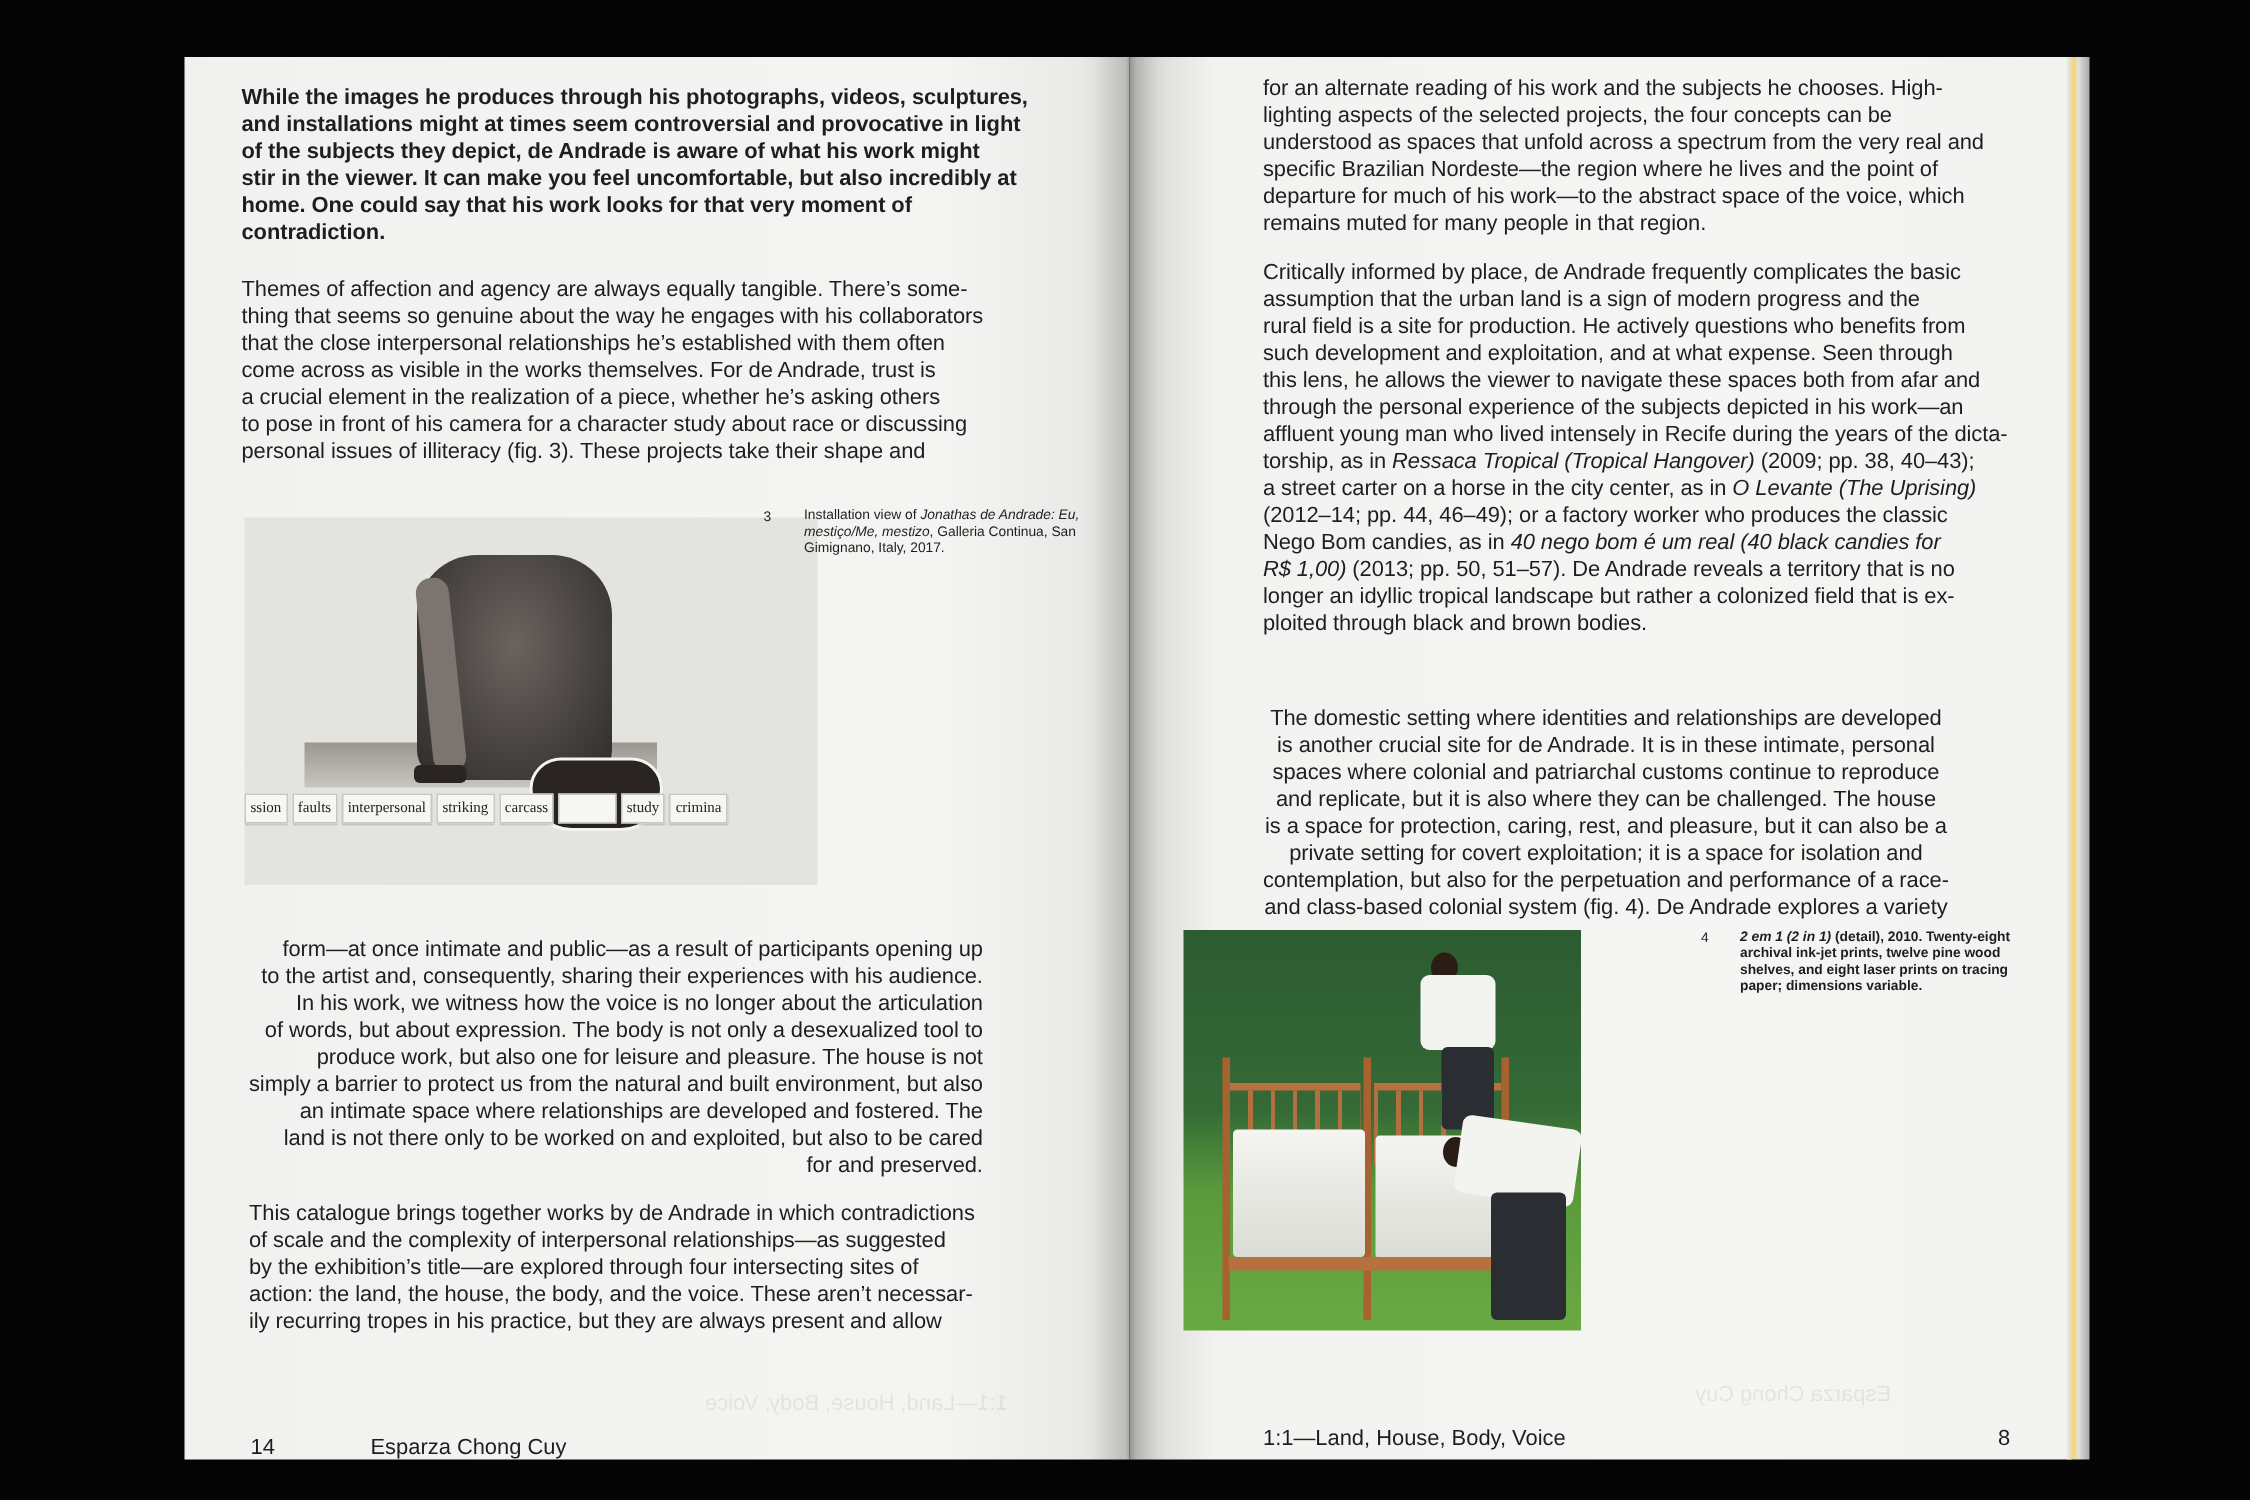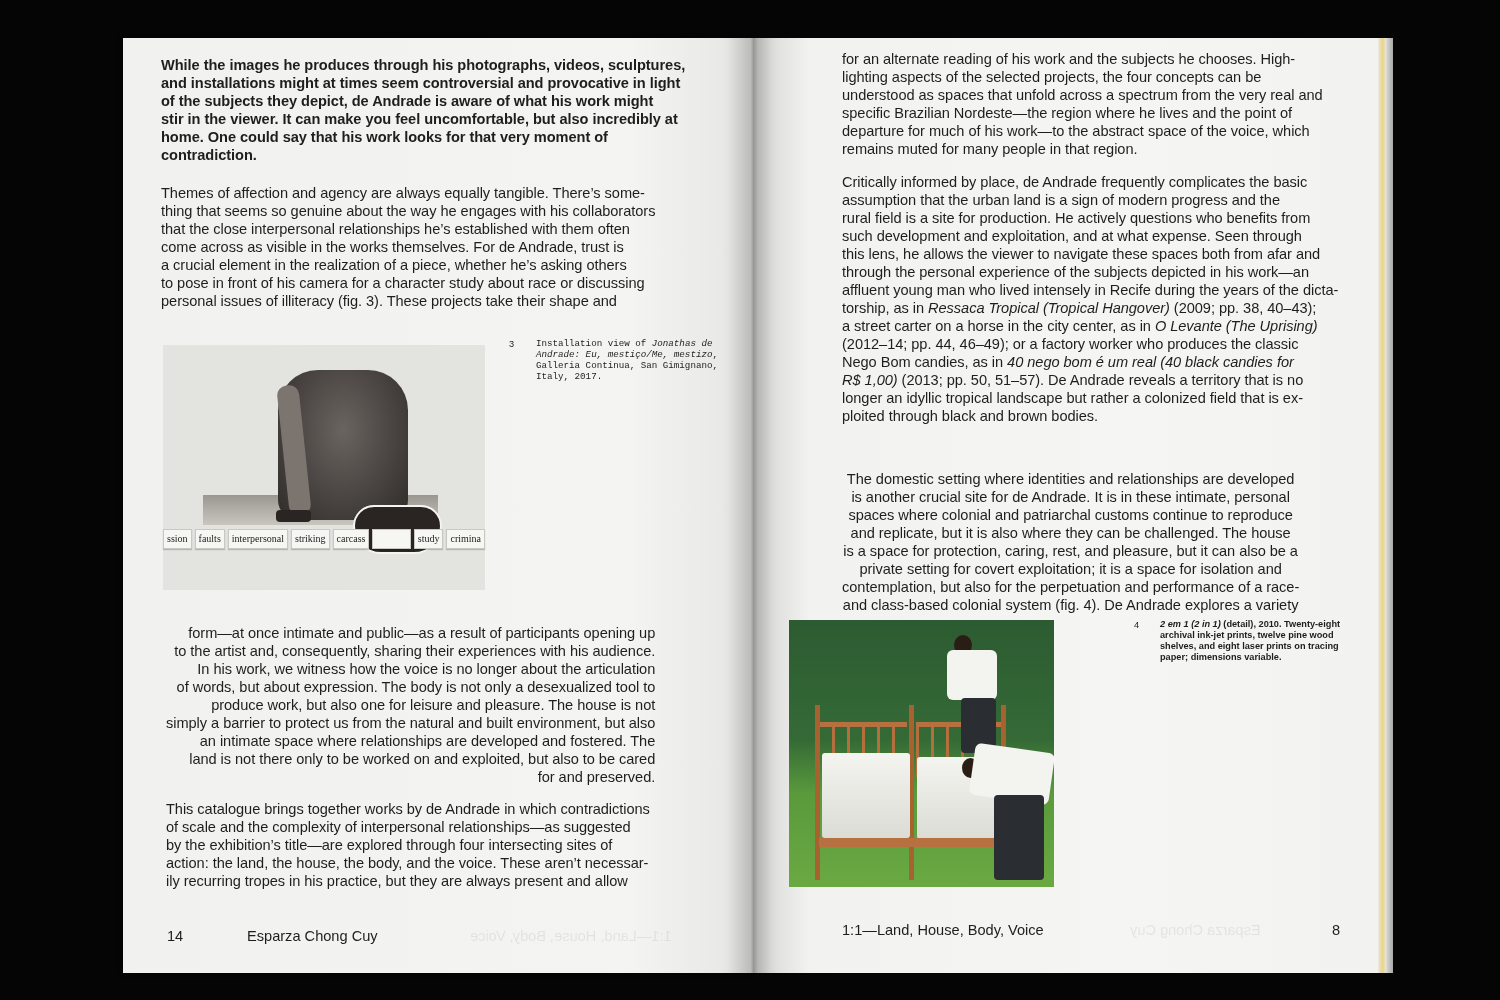--- a/index.html
+++ b/index.html
@@ -31,28 +31,28 @@
     .para {
       position: absolute; margin: 0;
       font-size: 14.6px; line-height: 18px; letter-spacing: -0.05px;
       white-space: pre-line; color: #1e1e1e;
     }
     .para em, .cap em { font-style: italic; }
     .cap {
       position: absolute; font-size: 9.2px; line-height: 11px; color: #1e1e1e; margin: 0;
     }
     .cap-num { position: absolute; font-size: 9.2px; color: #1e1e1e; }
-    .footer-text { position: absolute; font-size: 14.6px; color: #1e1e1e; }
+    .footer-text { position: absolute; font-size: 14.6px; color: #1e1e1e; margin-top: 29px; }
     .ghost {
       position: absolute; font-size: 14.6px; color: rgba(0,0,0,0.07); transform: scaleX(-1);
     }
 
     
     .fig3 {
-      position: absolute; left: 163px; top: 345px; width: 322px; height: 245px;
+      position: absolute; left: 163px; top: 345px; width: 382px; height: 245px;
       background: #e3e4e0;
     }
     .fig3 .floor {
       position: absolute; left: 40px; top: 150px; width: 235px; height: 30px;
       background: linear-gradient(#9a9690, #c9c6c0);
     }
     .fig3 .figure-body {
       position: absolute; left: 115px; top: 25px; width: 130px; height: 150px;
       background: radial-gradient(ellipse at 50% 40%, #6a6460 0%, #4c4744 50%, #2f2b29 100%);
       border-radius: 40px 40px 20px 20px;
@@ -130,21 +130,21 @@
     <span class="word">faults</span>
     <span class="word">interpersonal</span>
     <span class="word">striking</span>
     <span class="word">carcass</span>
     <span class="word" style="width:50px;"></span>
     <span class="word">study</span>
     <span class="word">crimina</span>
   </div>
 </div>
 <span class="cap-num" style="left:509px; top:339px;">3</span>
-<p class="cap" style="left:536px; top:338px; width:185px;font-family:Liberation Mono, monospace;"><span>Installation view of </span><em>Jonathas de Andrade: Eu, mestiço/Me, mestizo</em><span>, Galleria Continua, San Gimignano, Italy, 2017.</span></p>
+<p class="cap" style="left:536px; top:338px; width:185px;"><span>Installation view of </span><em>Jonathas de Andrade: Eu, mestiço/Me, mestizo</em><span>, Galleria Continua, San Gimignano, Italy, 2017.</span></p>
 
 <p class="para" style="left:166px; top:624px;text-align:right;">form—at once intimate and public—as a result of participants opening up
 to the artist and, consequently, sharing their experiences with his audience.
 In his work, we witness how the voice is no longer about the articulation
 of words, but about expression. The body is not only a desexualized tool to
 produce work, but also one for leisure and pleasure. The house is not
 simply a barrier to protect us from the natural and built environment, but also
 an intimate space where relationships are developed and fostered. The
 land is not there only to be worked on and exploited, but also to be cared
 for and preserved.</p>

